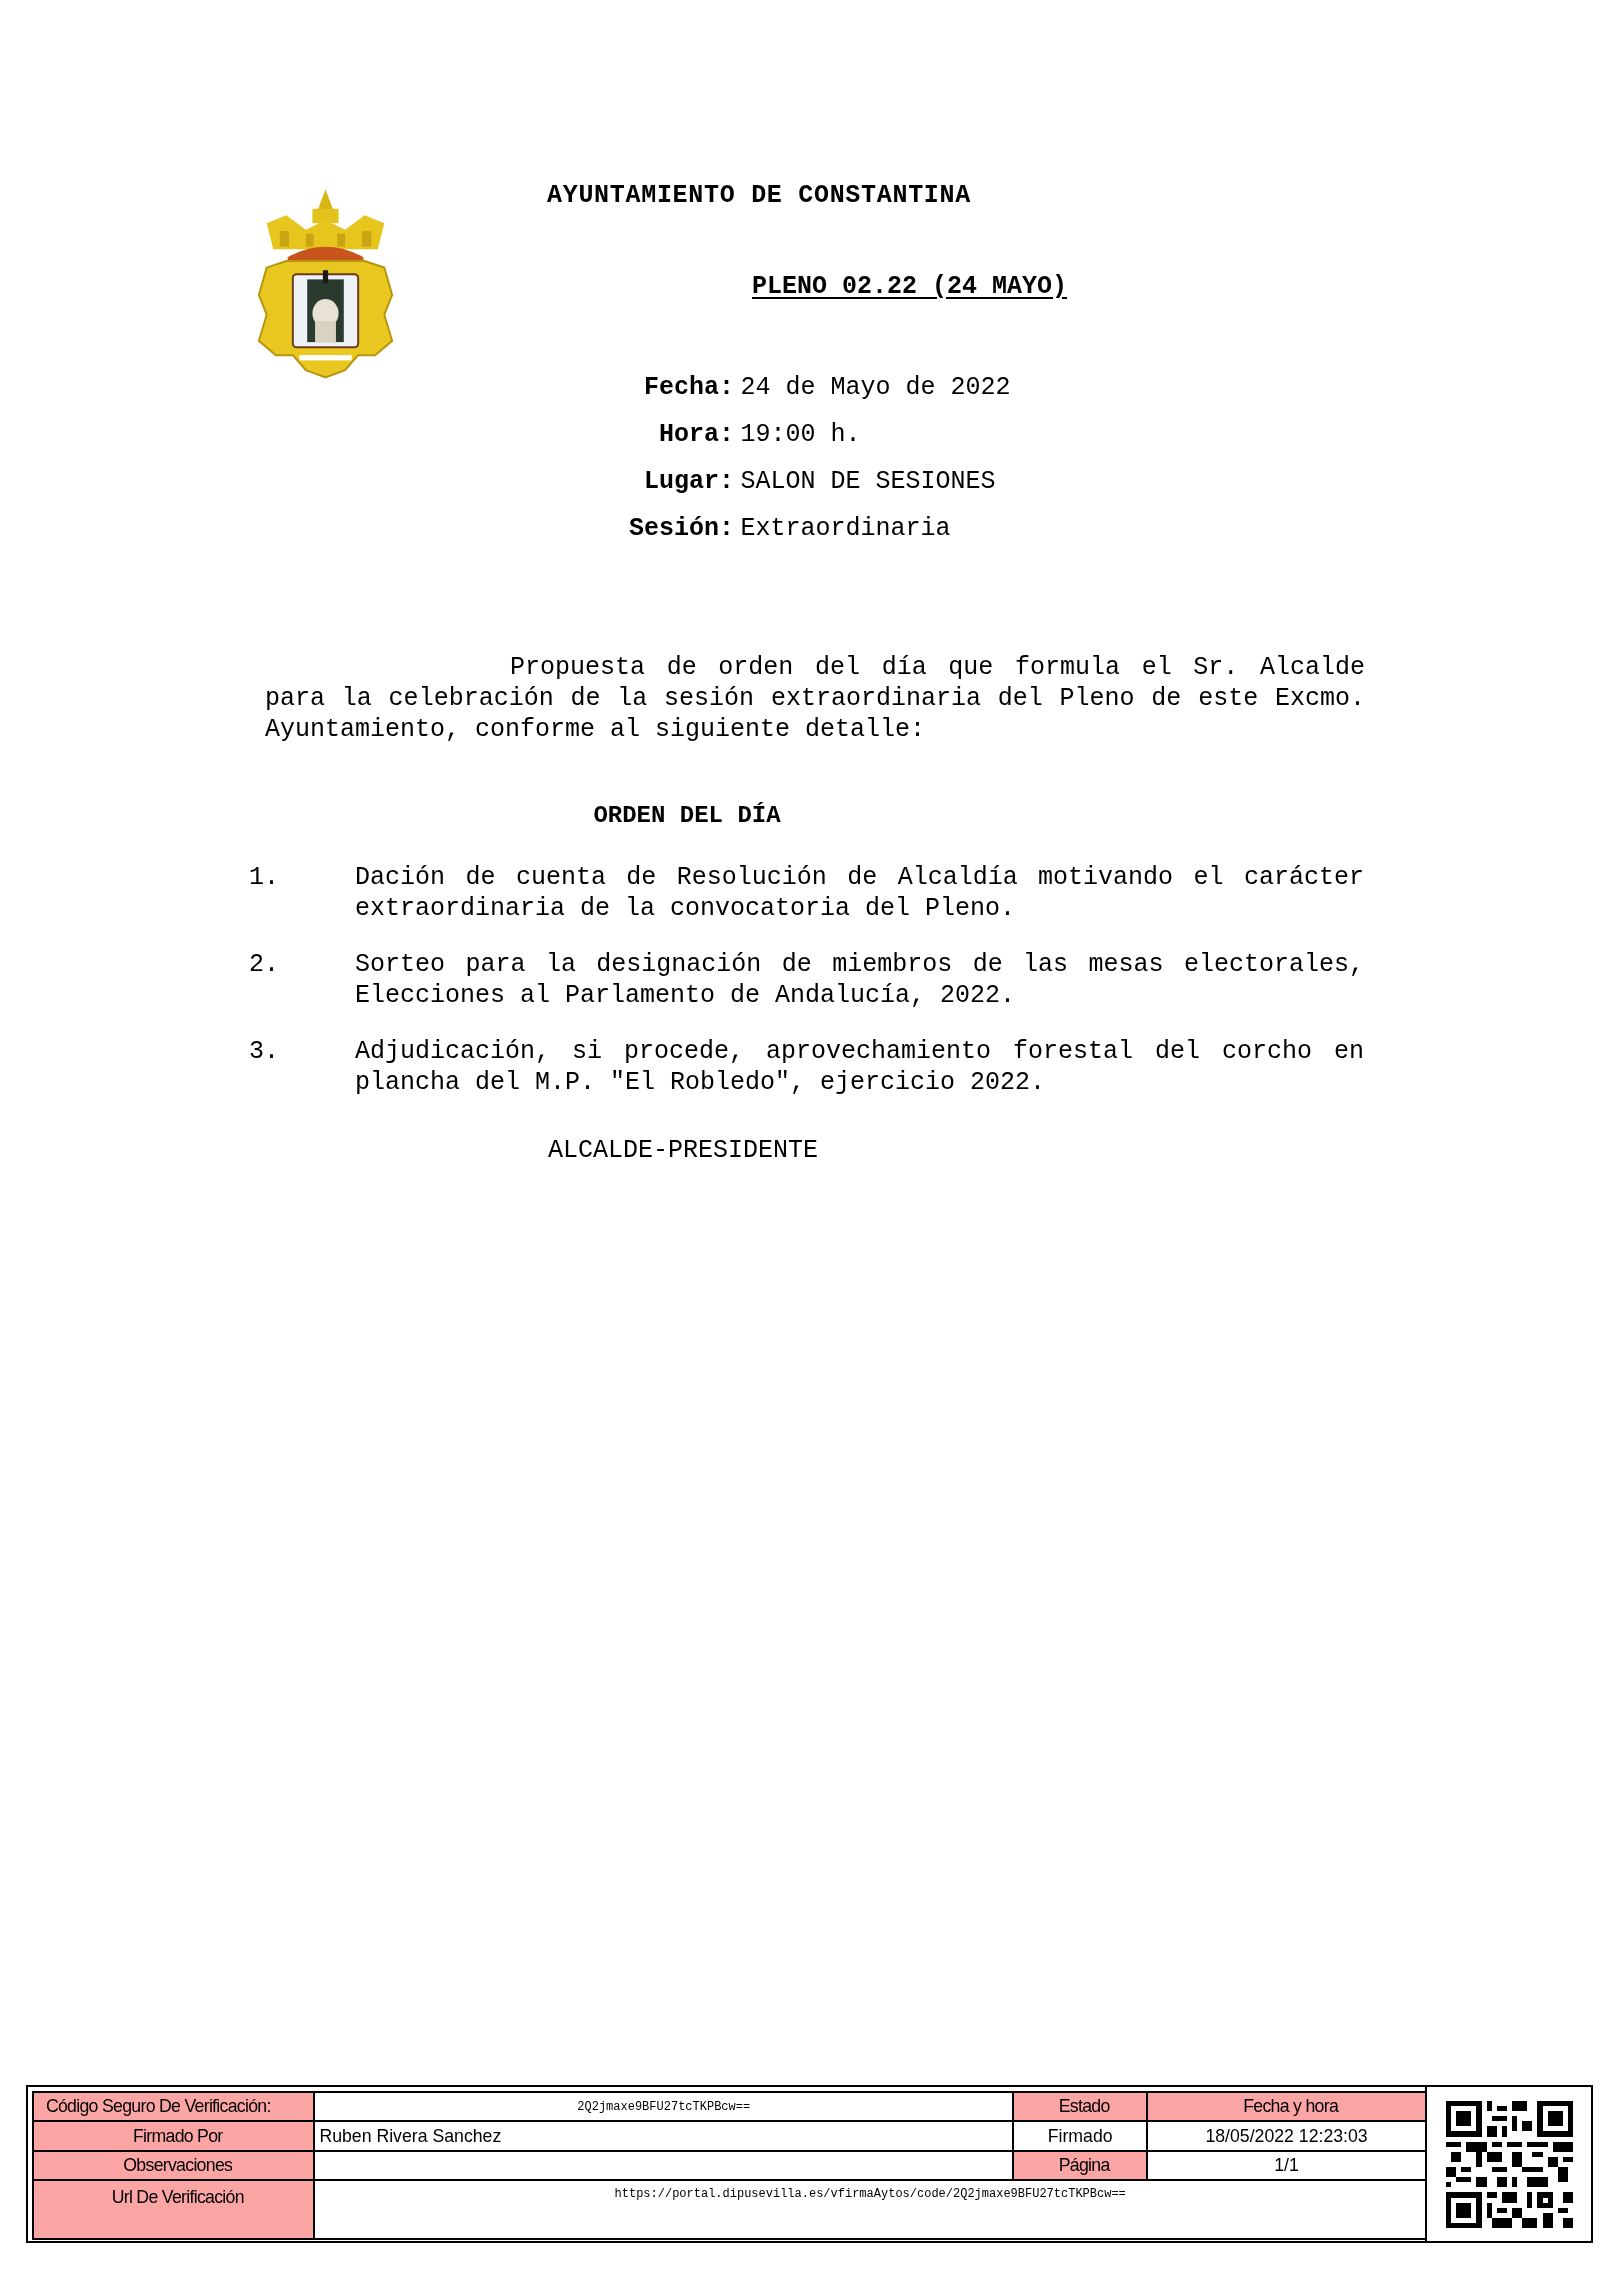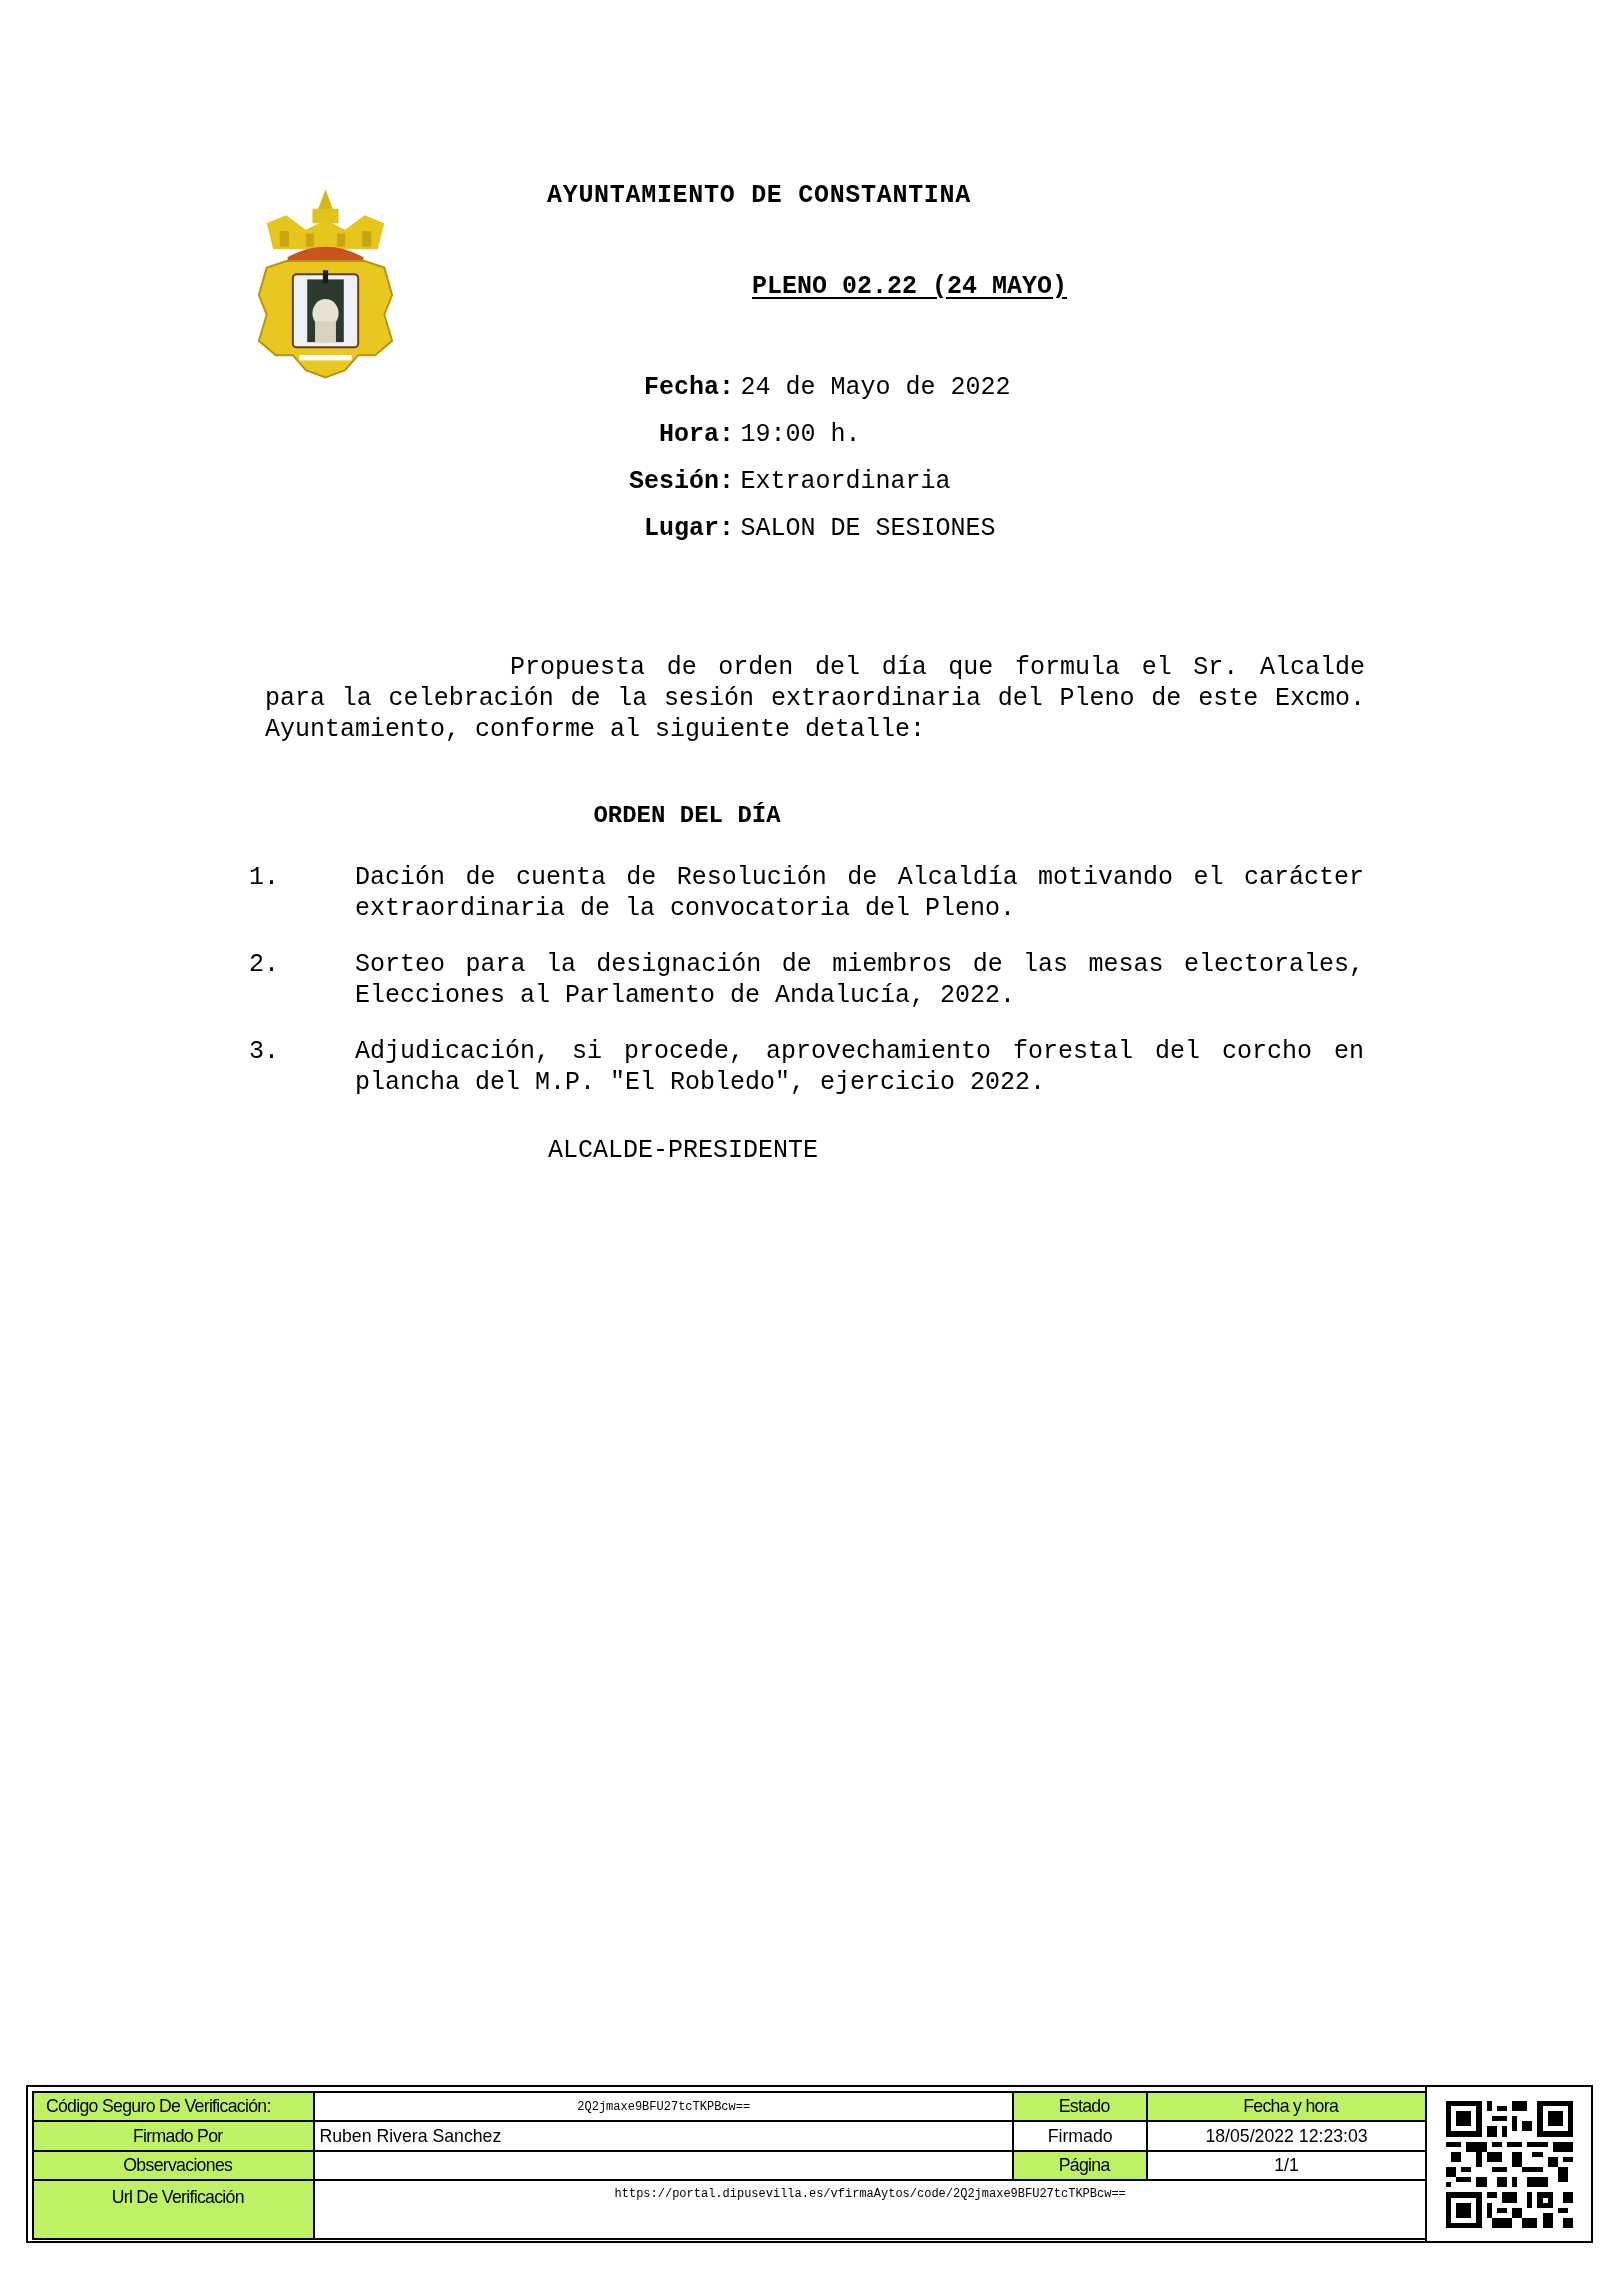--- a/index.html
+++ b/index.html
@@ -26,21 +26,21 @@
   .agenda-item { display:flex; margin-bottom:25px; }
   .agenda-num { width:106px; flex:none; }
   .agenda-text { flex:1; text-align:justify; text-align-last:left; }
 
   .signature { position:absolute; left:0; width:1322px; top:1136px; text-align:center; font-size:25px; padding-left:44px; box-sizing:border-box; }
 
   
   .verif-outer { position:absolute; left:26px; top:2085px; width:1567px; height:158px; border:2px solid #000; box-sizing:border-box; }
   .verif-table { position:absolute; left:3.9px; top:3.9px; width:1395px; height:147px; border:2.6px solid #000; box-sizing:border-box; border-collapse:collapse; }
   .verif-table td { border:2.6px solid #000; padding:0 3.9px; font-size:17.7px; height:27.5px; vertical-align:middle; white-space:nowrap; }
-  .verif-table td.lbl { background:#bef264; text-align:center; letter-spacing:-0.7px;padding-left:12px; }
+  .verif-table td.lbl { background:#fca5a5; text-align:center; letter-spacing:-0.7px;padding-left:12px; }
   .verif-table td.lbl.cvs { text-align:left; }
   .verif-table td.val-center { text-align:center; }
   .verif-table td.mono-val { font-family:"Liberation Mono","DejaVu Sans Mono",monospace; font-size:12px; text-align:center; }
   .verif-table tr.tall td { height:51px; vertical-align:top; padding-top:5.2px; }
   .qr-box { position:absolute; right:0; top:0; width:166px; height:154px; border-left:2px solid #000; box-sizing:border-box; display:flex; align-items:center; justify-content:center; }
   .qr-box svg { width:127px; height:127px; }
 </style>
 </head>
 <body>
 
@@ -73,26 +73,26 @@
 <div class="meta mono">
   <div class="meta-row">
     <span class="meta-label">Fecha:</span>
     <span class="meta-value">24 de Mayo de 2022</span>
   </div>
   <div class="meta-row">
     <span class="meta-label">Hora:</span>
     <span class="meta-value">19:00 h.</span>
   </div>
   <div class="meta-row">
+    <span class="meta-label">Lugar:</span>
+    <span class="meta-value">SALON DE SESIONES</span>
+  </div>
+  <div class="meta-row">
     <span class="meta-label">Sesión:</span>
     <span class="meta-value">Extraordinaria</span>
-  </div>
-  <div class="meta-row">
-    <span class="meta-label">Lugar:</span>
-    <span class="meta-value">SALON DE SESIONES</span>
   </div>
 </div>
 
 <div class="intro mono">
   <p>Propuesta de orden del día que formula el Sr. Alcalde para la celebración de la sesión extraordinaria del Pleno de este Excmo. Ayuntamiento, conforme al siguiente detalle:</p>
 </div>
 
 <div class="agenda-title mono">ORDEN DEL DÍA</div>
 
 <div class="agenda mono">

